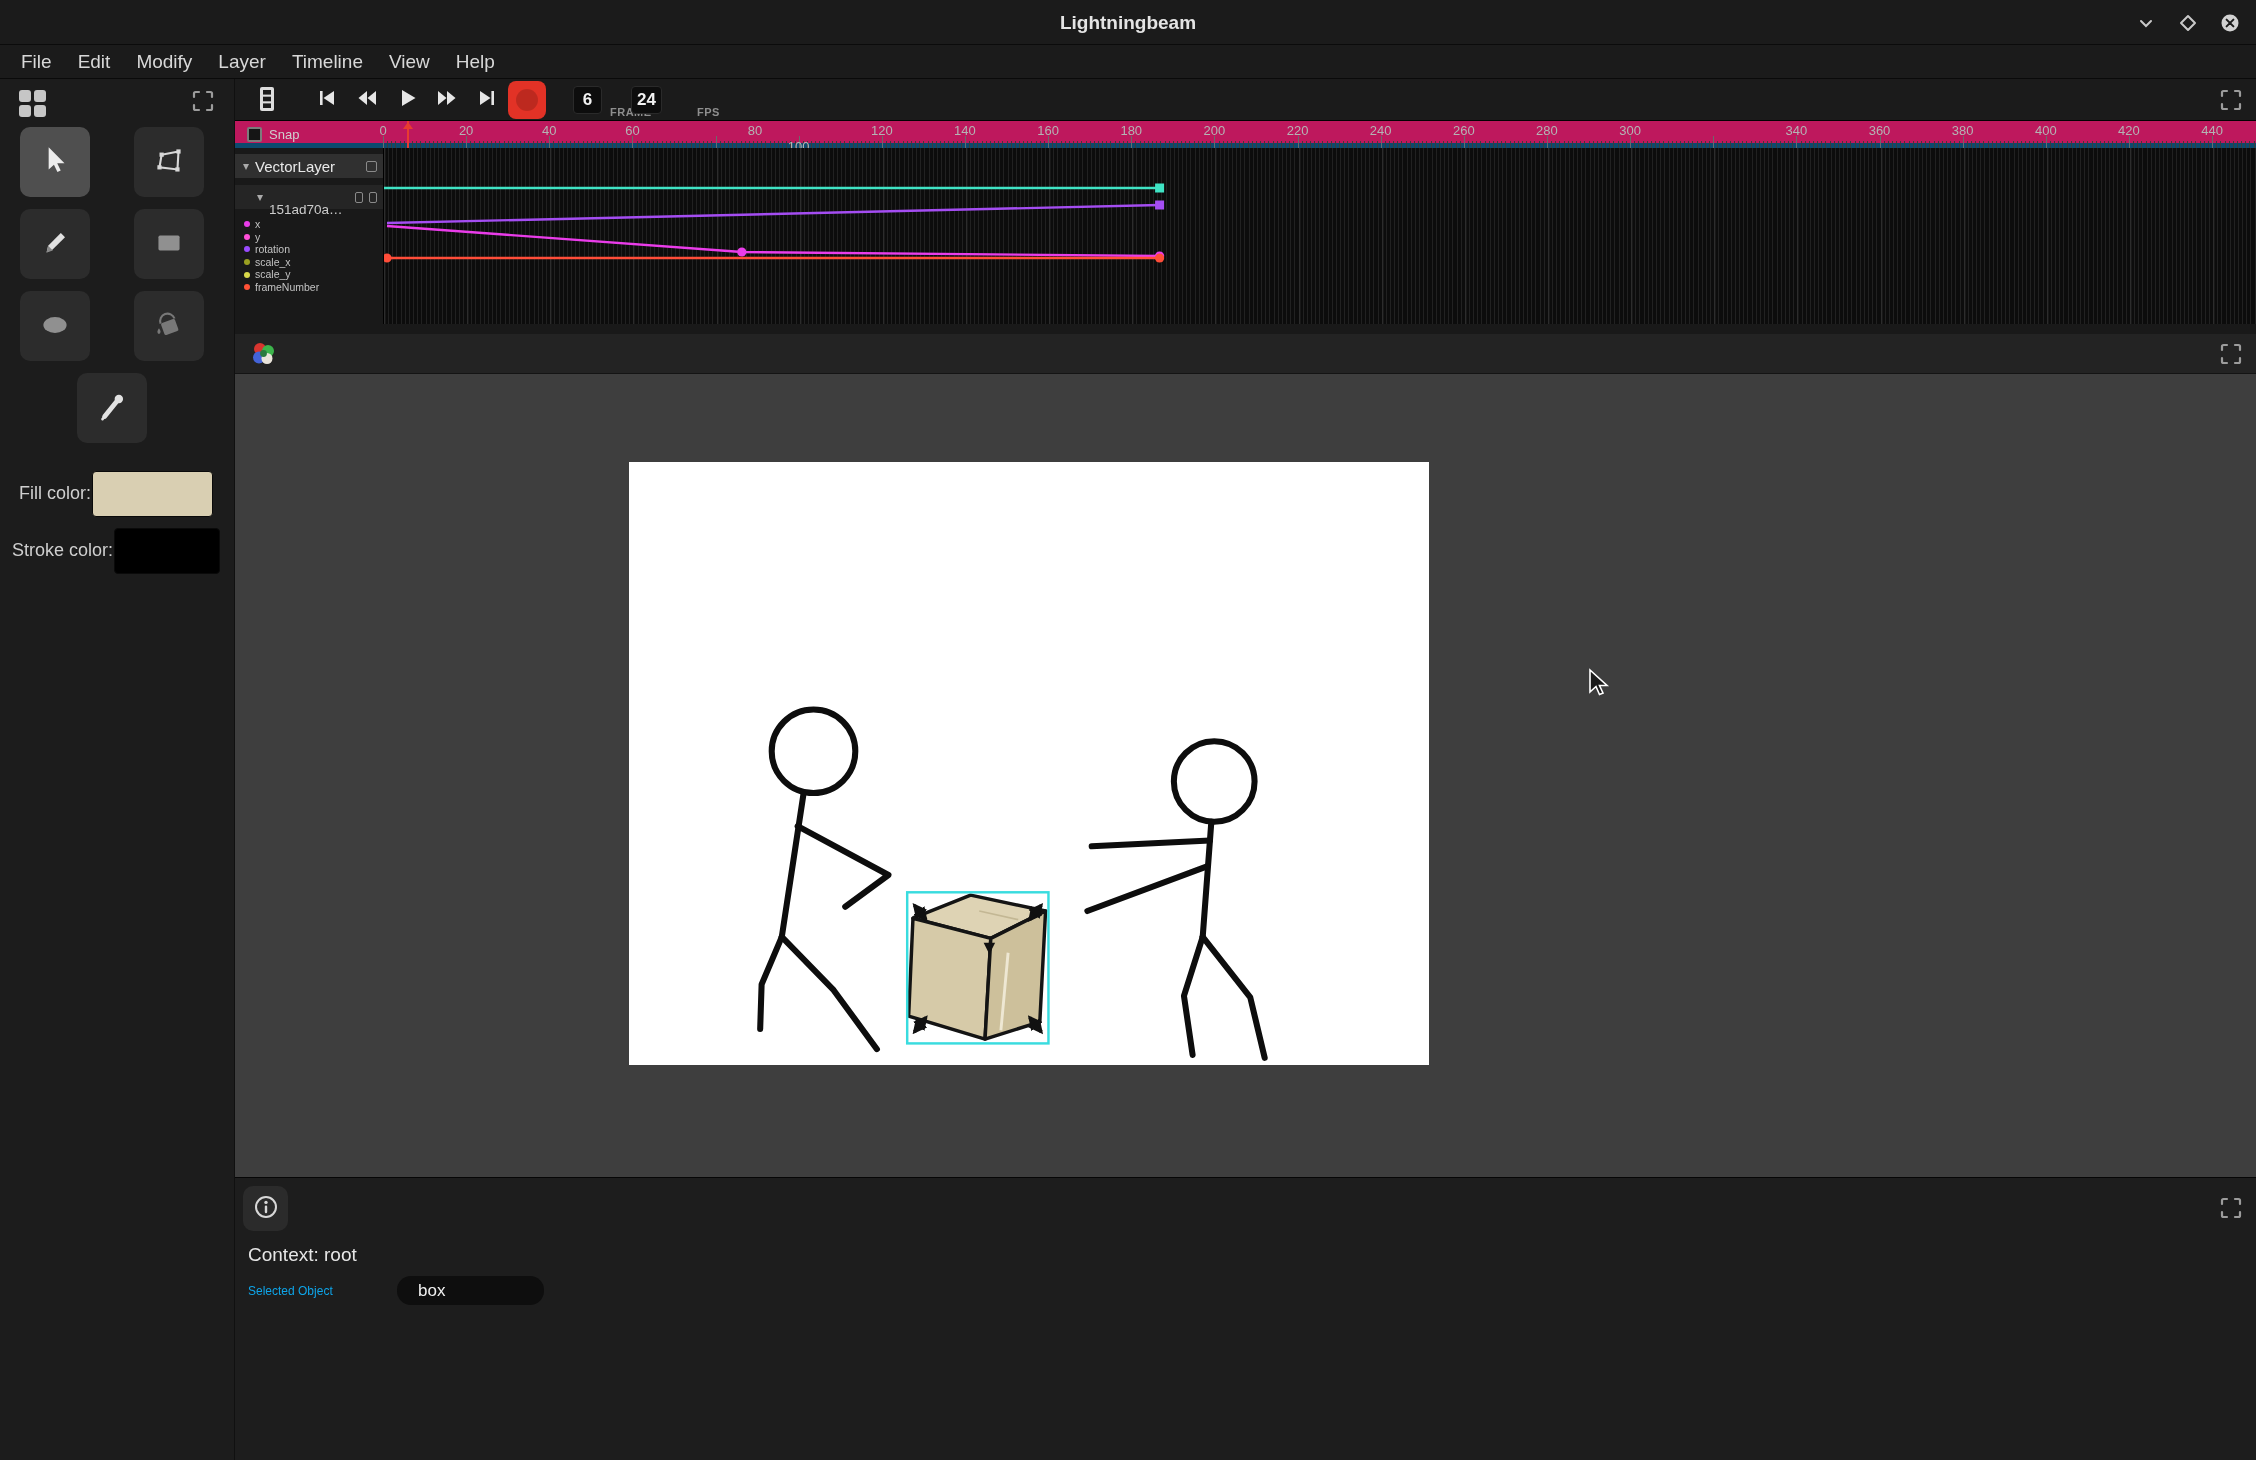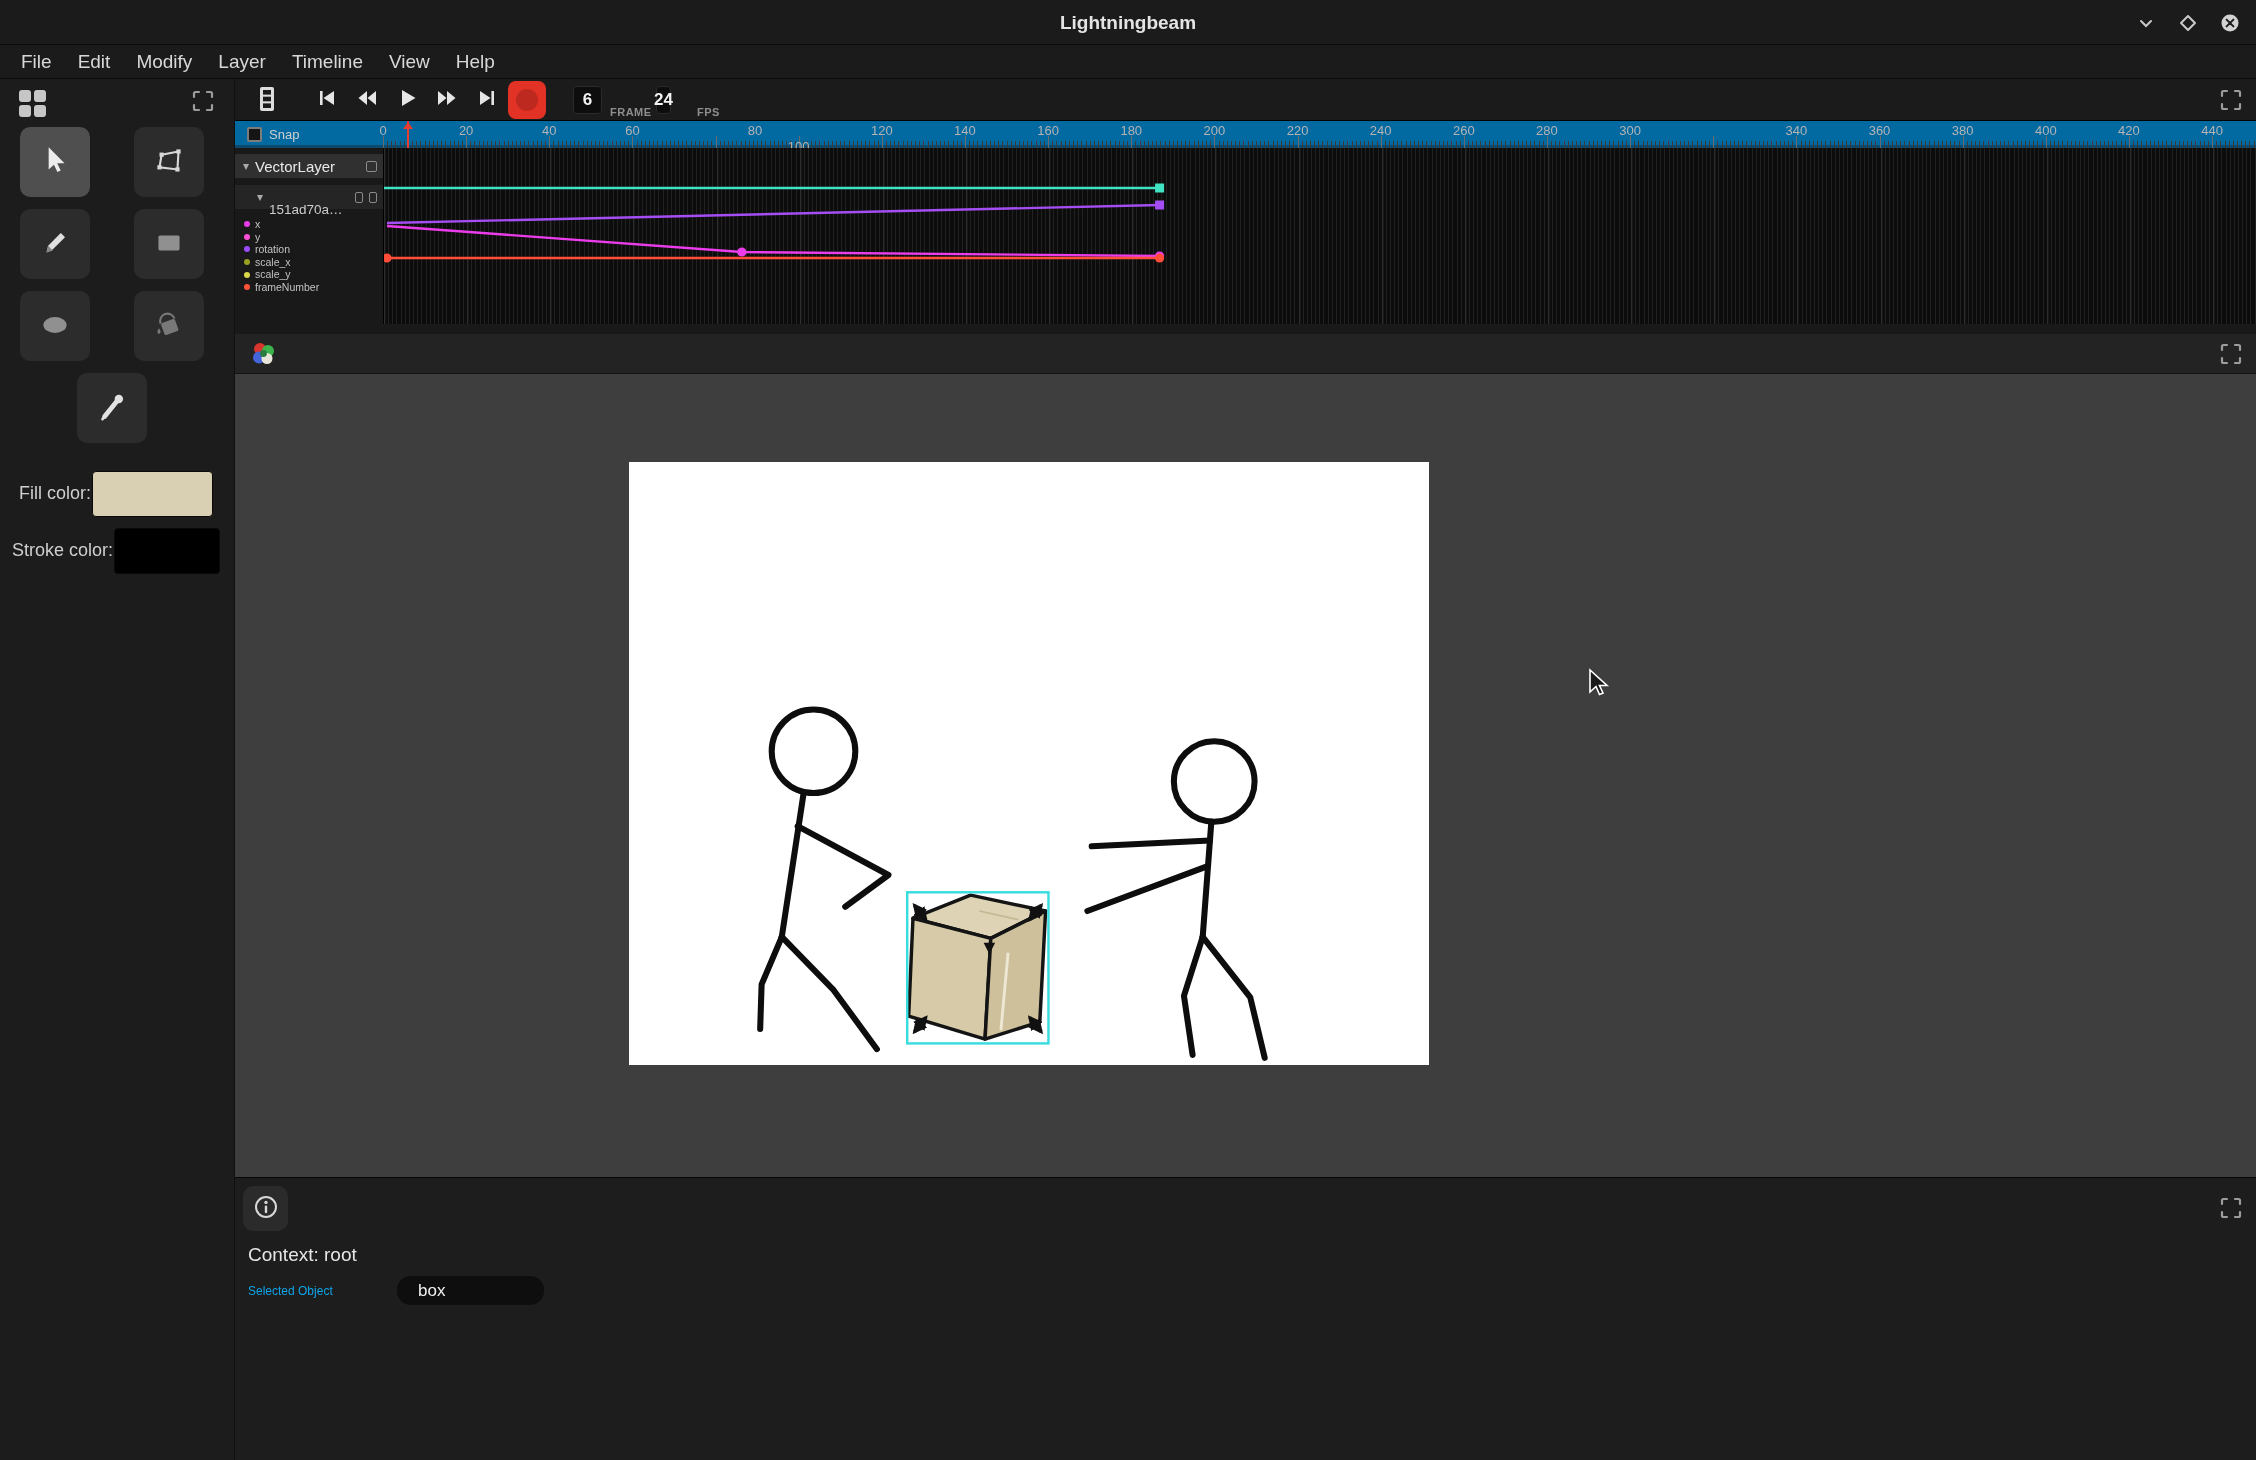--- a/index.html
+++ b/index.html
@@ -42,21 +42,21 @@
   .pb-btn { width:40px; height:35px; }
   .record-btn { position:absolute; left:273px; top:2px; width:38px; height:38px; border:none; border-radius:8px;
     background:#e23226; display:flex; align-items:center; justify-content:center; }
   .record-btn .inner { width:22px; height:22px; border-radius:50%; background:rgba(0,0,0,0.16); }
   .num-box { position:absolute; top:7px; height:28px; background:#0d0d0d; border:1px solid #2a2a2a; border-radius:4px;
     display:flex; align-items:center; justify-content:center; font-size:17px; font-weight:700; color:#f2f2f2; }
   .num-caption { position:absolute; top:12px; height:42px; display:flex; align-items:center;
     font-size:11px; letter-spacing:0.5px; color:#8e8e8e;font-weight:bold; }
   .tl-fs { position:absolute; right:12px; top:8px; }
 
-  .tl-ruler { position:absolute; left:0; top:42px; width:2021px; height:27px; background:#0369a1; border-bottom:3px solid #0c4a6e; }
+  .tl-ruler { position:absolute; left:0; top:42px; width:2021px; height:27px; background:#be185d; border-bottom:5px solid #0c4a6e; }
   .snap-cell { position:absolute; left:0; top:0; width:148px; height:27px; display:flex; align-items:center; gap:7px; padding-left:12px; }
   .snap-box { width:15px; height:15px; border:2px solid #7c7c7c; border-radius:2px; background:#151515; }
   .snap-label { font-size:13px; color:#cfcfcf; }
   .ruler-area { position:absolute; left:148px; right:0; top:0; height:27px;
     background-image:
       repeating-linear-gradient(90deg,#6a6a6a 0 1px,transparent 1px 83.14px),
       repeating-linear-gradient(90deg,#3b3b3b 0 1px,transparent 1px 4.157px);
     background-size:100% 12px,100% 7px;
     background-position:left bottom,left bottom;
     background-repeat:no-repeat; }
@@ -275,21 +275,21 @@
                 <polygon points="6,6 6,20 16.5,13"></polygon>
                 <rect x="17.4" y="6" width="2.6" height="14"></rect>
               </svg></span>
         </button>
       </div>
       <button class="record-btn">
           <span class="inner"></span>
         </button>
       <div class="num-box" style="left:338px;width:29px">6</div>
       <span class="num-caption" style="left:375px">FRAME</span>
-      <div class="num-box" style="left:421px;width:15px">24</div>
+      <div class="num-box" style="left:396px;width:31px">24</div>
       <span class="num-caption" style="left:462px">FPS</span>
       <button class="fs-btn tl-fs">
         <span>
           <svg width="26" height="26" viewBox="0 0 26 26" fill="none" stroke="#9c9c9c" stroke-width="2.2" stroke-linecap="round">
               <path d="M4 9 V5.5 Q4 4 5.5 4 H9"></path>
               <path d="M17 4 H20.5 Q22 4 22 5.5 V9"></path>
               <path d="M22 17 V20.5 Q22 22 20.5 22 H17"></path>
               <path d="M9 22 H5.5 Q4 22 4 20.5 V17"></path>
             </svg>
         </span>

